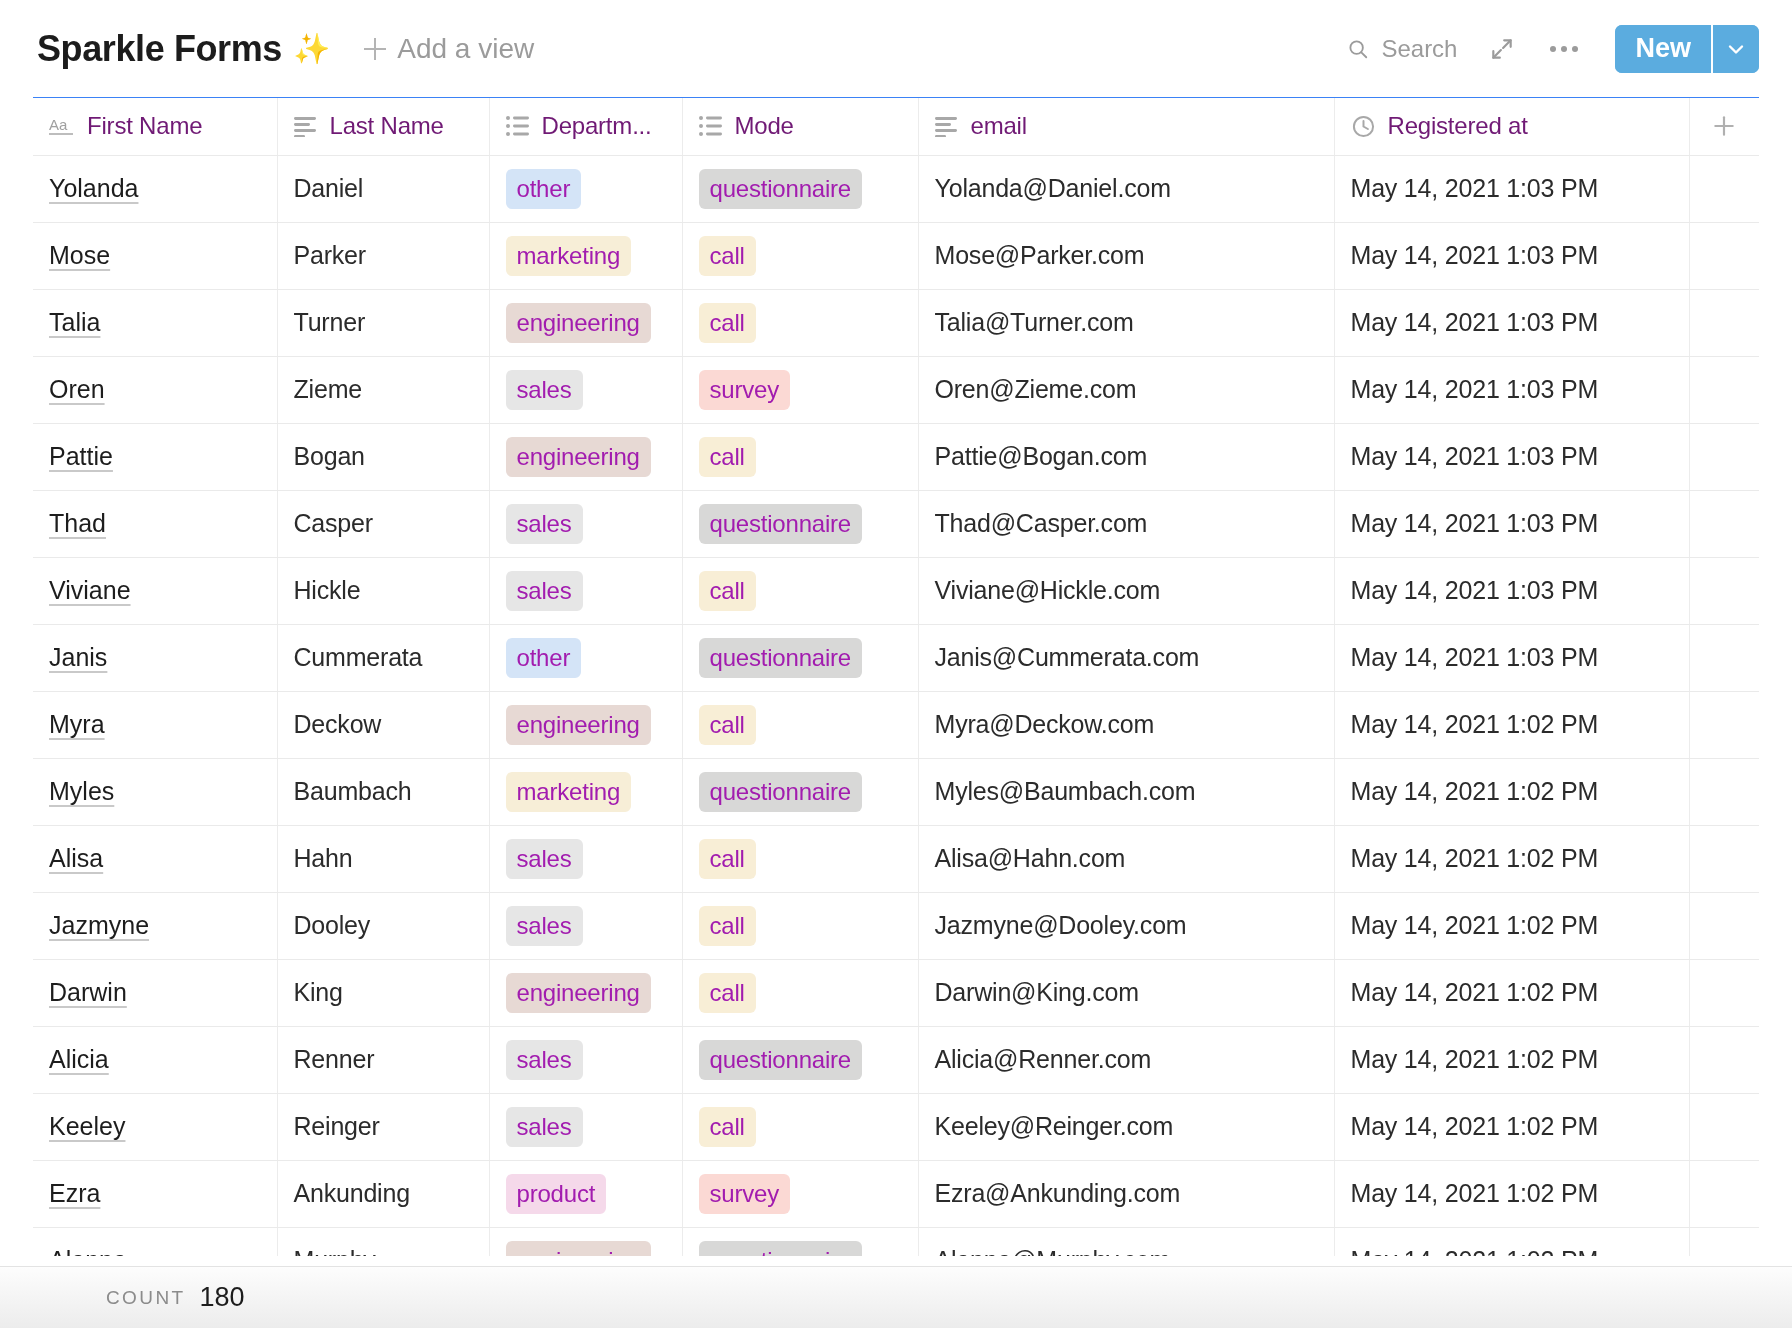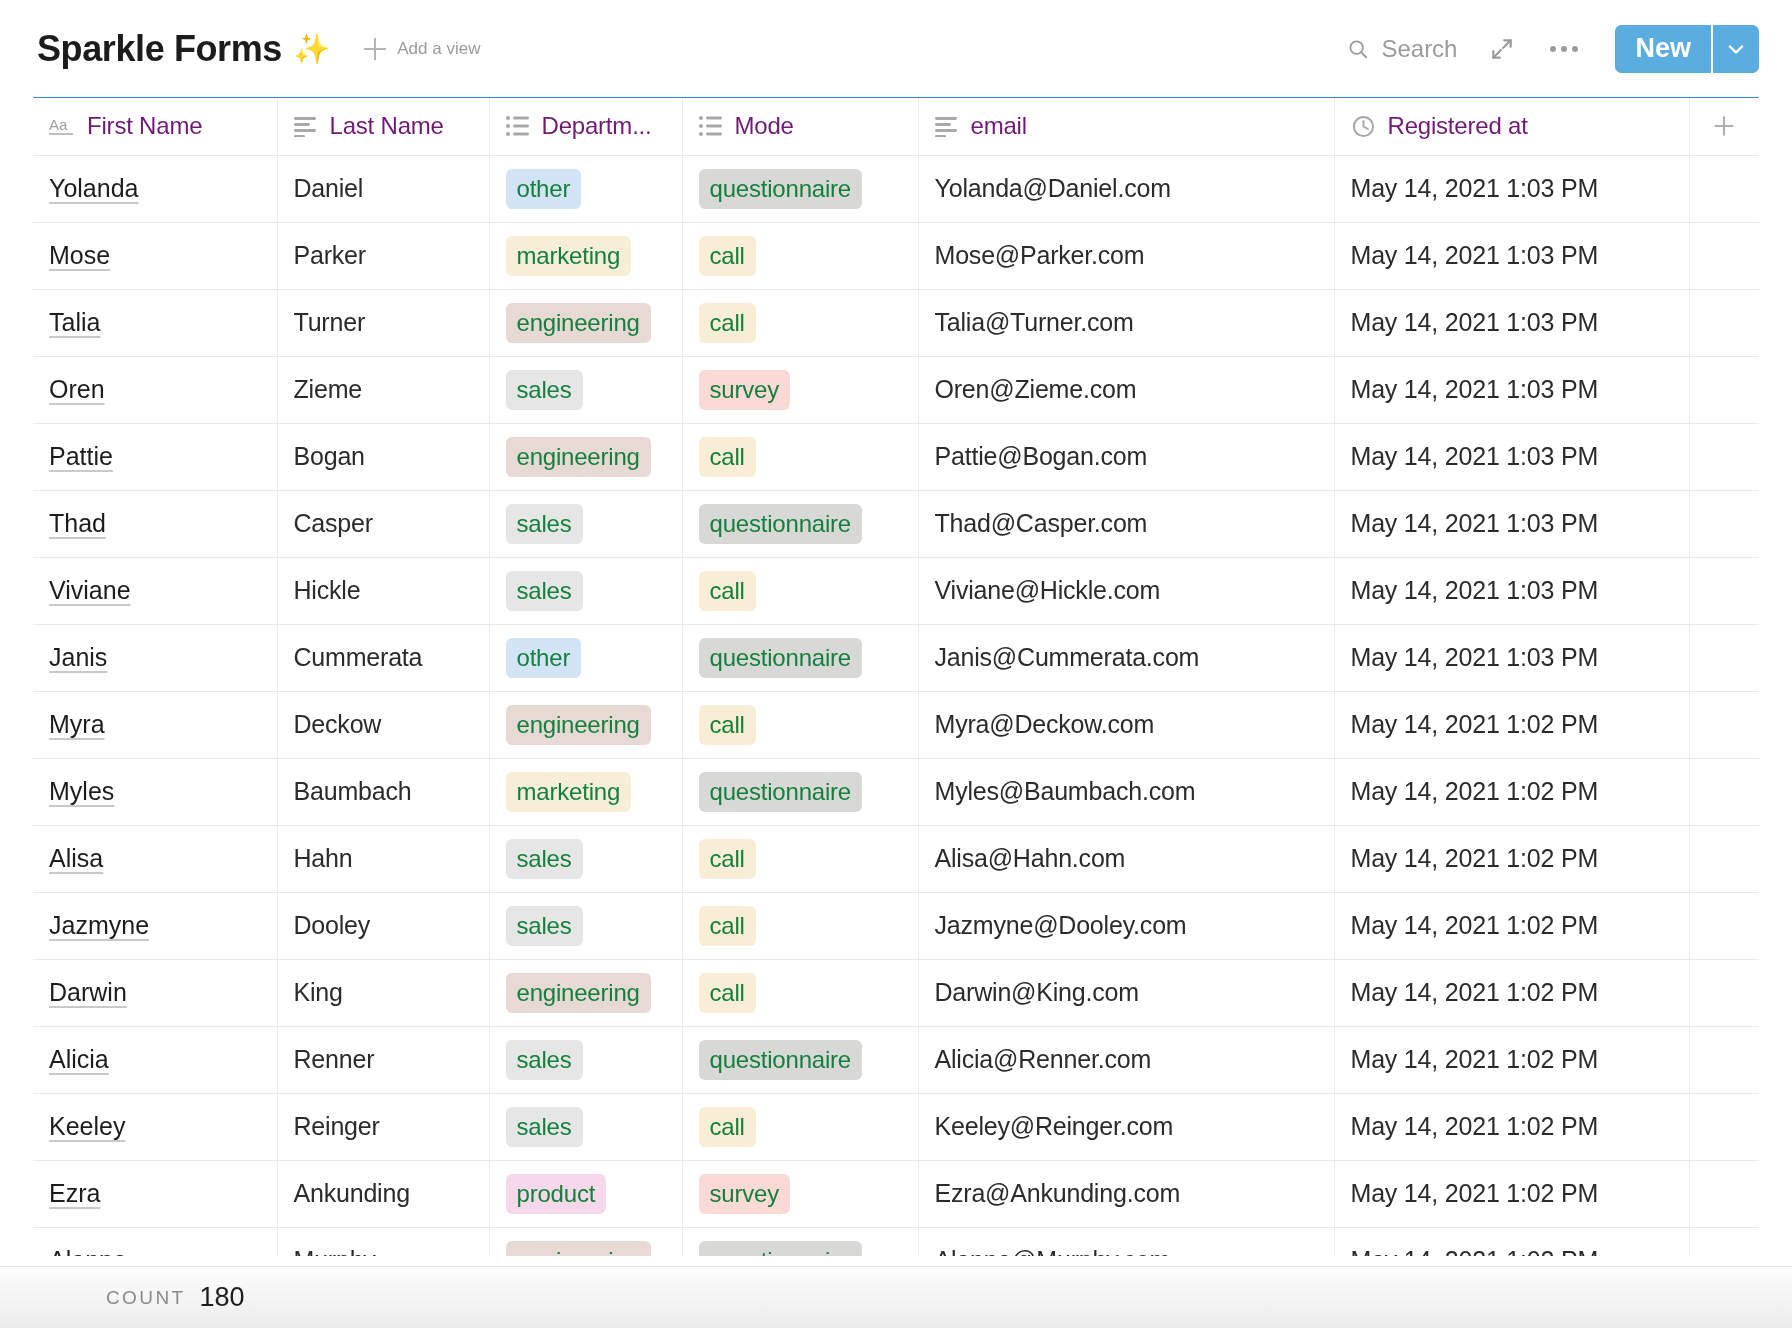--- a/index.html
+++ b/index.html
@@ -49,21 +49,21 @@
     margin-left: 11px;
     line-height: 1;
     color: #f5c344;
   }
   .add-view {
     display: flex;
     align-items: center;
     gap: 11px;
     margin-left: 34px;
     color: #9b9b9b;
-    font-size: 17px;
+    font-size: 28px;
     white-space: nowrap;
     cursor: pointer;
   }
   .plus-glyph {
     display: inline-block;
     position: relative;
     width: 22px; height: 22px;
   }
   .plus-glyph::before, .plus-glyph::after {
     content: ""; position: absolute; background: #b4b4b4;
@@ -174,21 +174,21 @@
     text-decoration-color: #c9c9c9;
     text-underline-offset: 5px;
     text-decoration-thickness: 2px;
     cursor: pointer;
   }
   .tag {
     display: inline-block;
     padding: 5px 11px;
     border-radius: 6px;
     font-size: 24px;
-    color: #15803d;
+    color: #a21caf;
     letter-spacing: -0.2px;
     line-height: 1.25;
   }
 
   .addcol-plus {
     display: flex; align-items: center; justify-content: center;
     width: 100%; height: 100%;
     cursor: pointer;
   }
 

